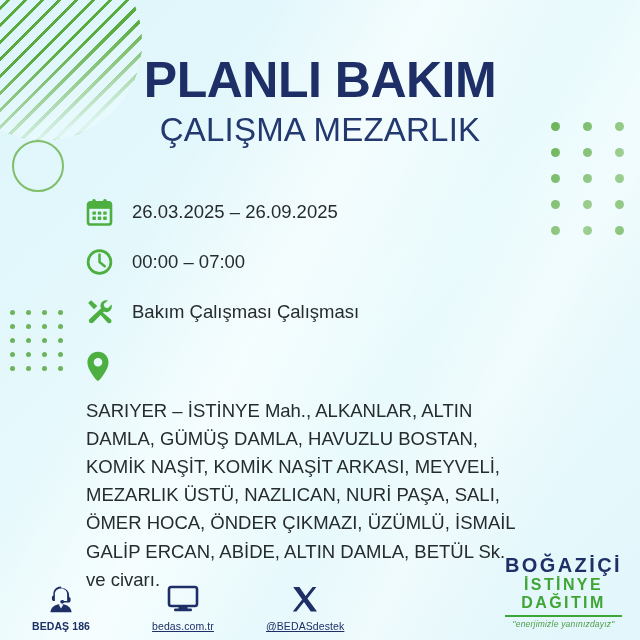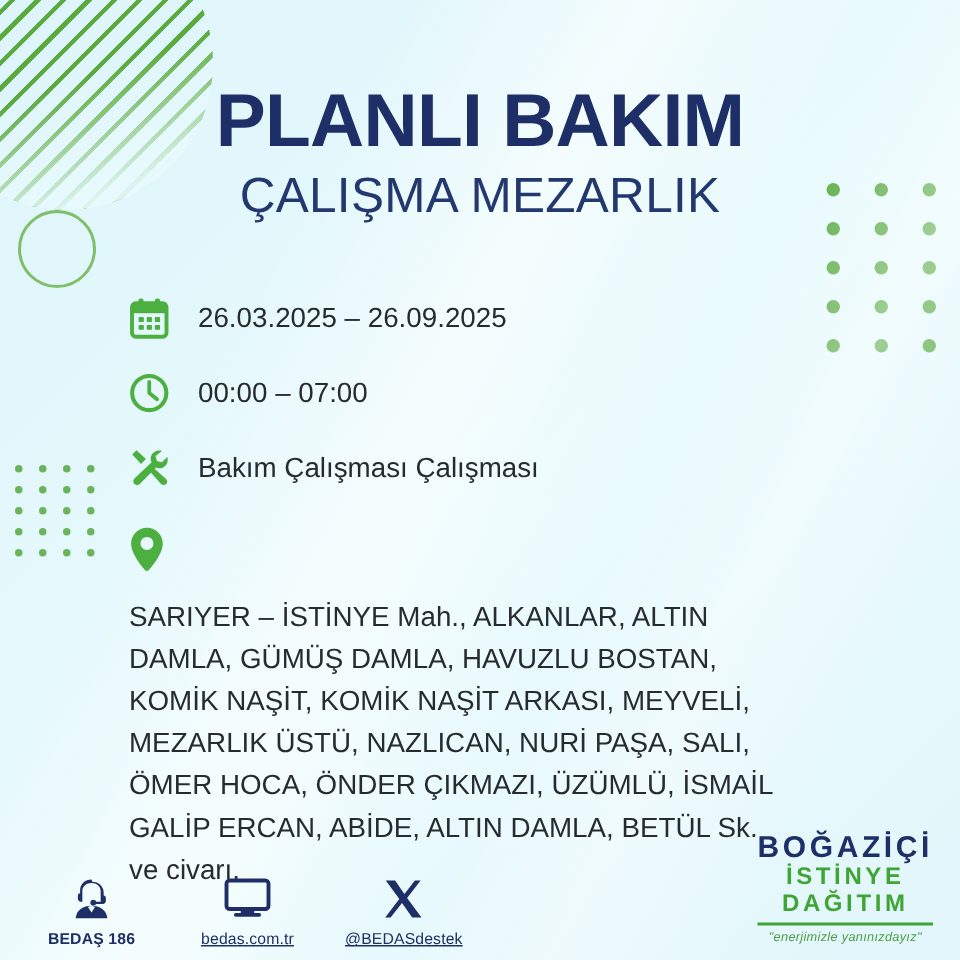--- a/index.html
+++ b/index.html
@@ -170,21 +170,21 @@
     bottom: 0;
     width: 640px;
     height: 78px;
   }
   .contacts {
     position: absolute;
     left: 22px;
     bottom: 8px;
     display: flex;
     align-items: flex-end;
-    gap: 26px;
+    gap: 44px;
     justify-content: flex-end;
   }
   .contact {
     width: 78px;
     text-align: center;
     color: #1d2f66;
   }
   .contact .cico {
     height: 32px;
     display: flex;

